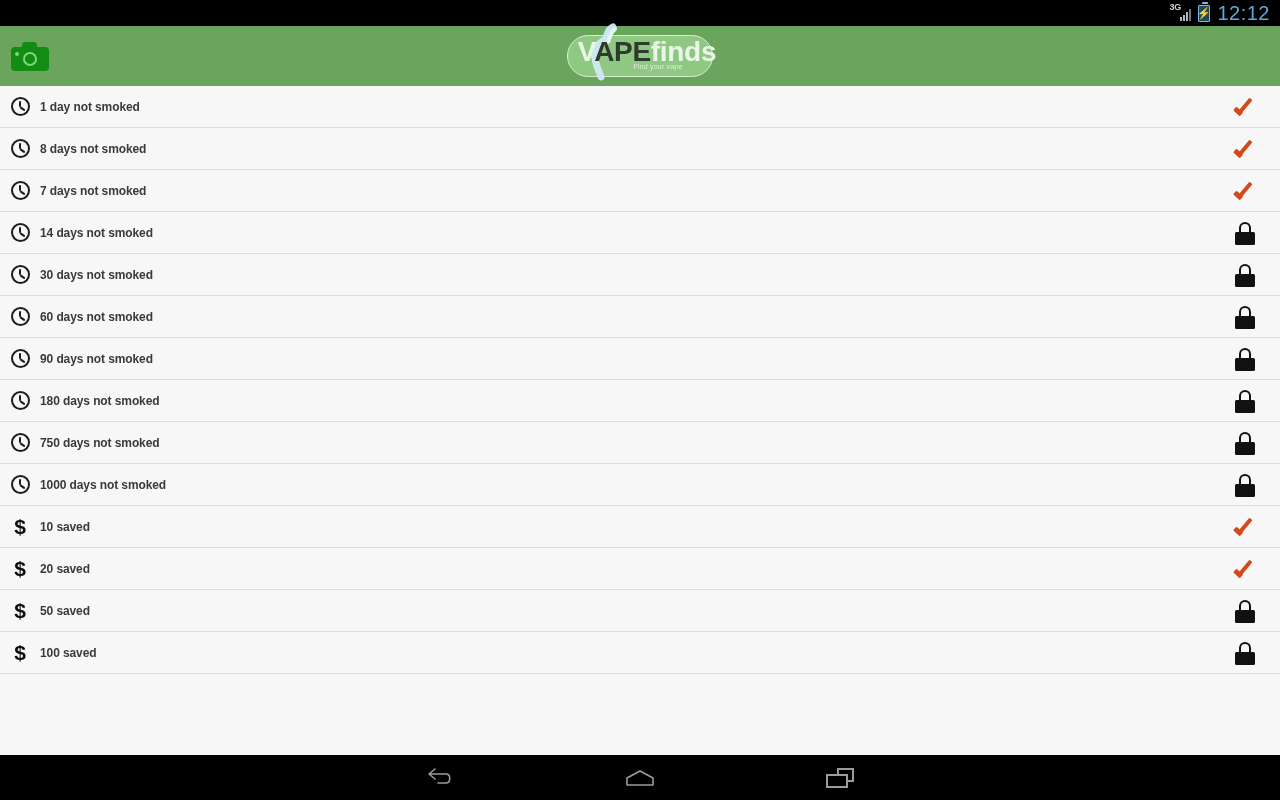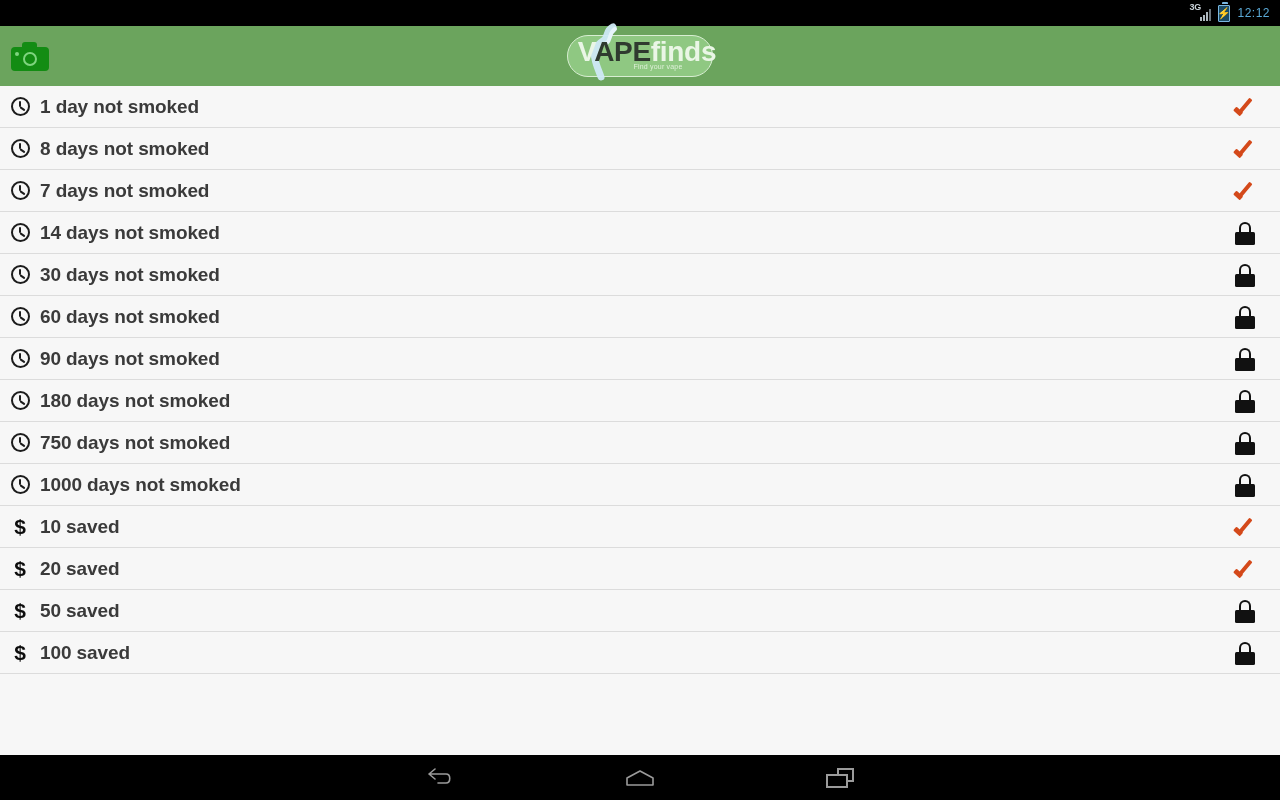--- a/index.html
+++ b/index.html
@@ -33,21 +33,21 @@
   .batt {
     position:relative; width:12px; height:17px;
     border:1.5px solid #7ab7e0; border-radius:1px; background:#1b4a63;
     display:flex; align-items:center; justify-content:center;
   }
   .batt:before {
     content:""; position:absolute; top:-4px; left:3px;
     width:6px; height:2.5px; background:#7ab7e0; border-radius:1px 1px 0 0;
   }
   .batt span { font-size:11px; line-height:1; color:#9fd8f5; }
-  .clock-txt { color:#5aa9d6; font-size:12px; letter-spacing:0.5px; }
+  .clock-txt { color:#5aa9d6; font-size:20px; letter-spacing:0.5px; }
 
   
   .appbar {
     position:absolute; top:26px; left:0; width:1280px; height:60px;
     background:#6ba45d; display:flex; align-items:center;
   }
   .cam-btn {
     width:60px; height:60px; display:flex; align-items:center; justify-content:center;
     cursor:pointer;
   }
@@ -104,21 +104,21 @@
     position:relative; height:42px; width:1280px;
     background:#f7f7f7;
     border-bottom:1px solid #dcdcdc;
     display:flex; align-items:center;
     cursor:pointer;
   }
   .row-icon {
     width:40px; min-width:40px; display:flex; align-items:center; justify-content:center;
   }
   .row-label {
-    font-size:19px; font-weight:bold; color:#3a3a3a; letter-spacing:-0.1px;
+    font-size:12px; font-weight:bold; color:#3a3a3a; letter-spacing:-0.1px;
   }
   .row-status {
     position:absolute; right:18px; top:0; height:42px;
     display:flex; align-items:center; justify-content:center; width:34px;
   }
 
   
   .ico-clock { position:relative; width:19px; height:19px; }
   .ico-clock .ring {
     position:absolute; inset:0; border:2px solid #1c1c1c; border-radius:50%;

